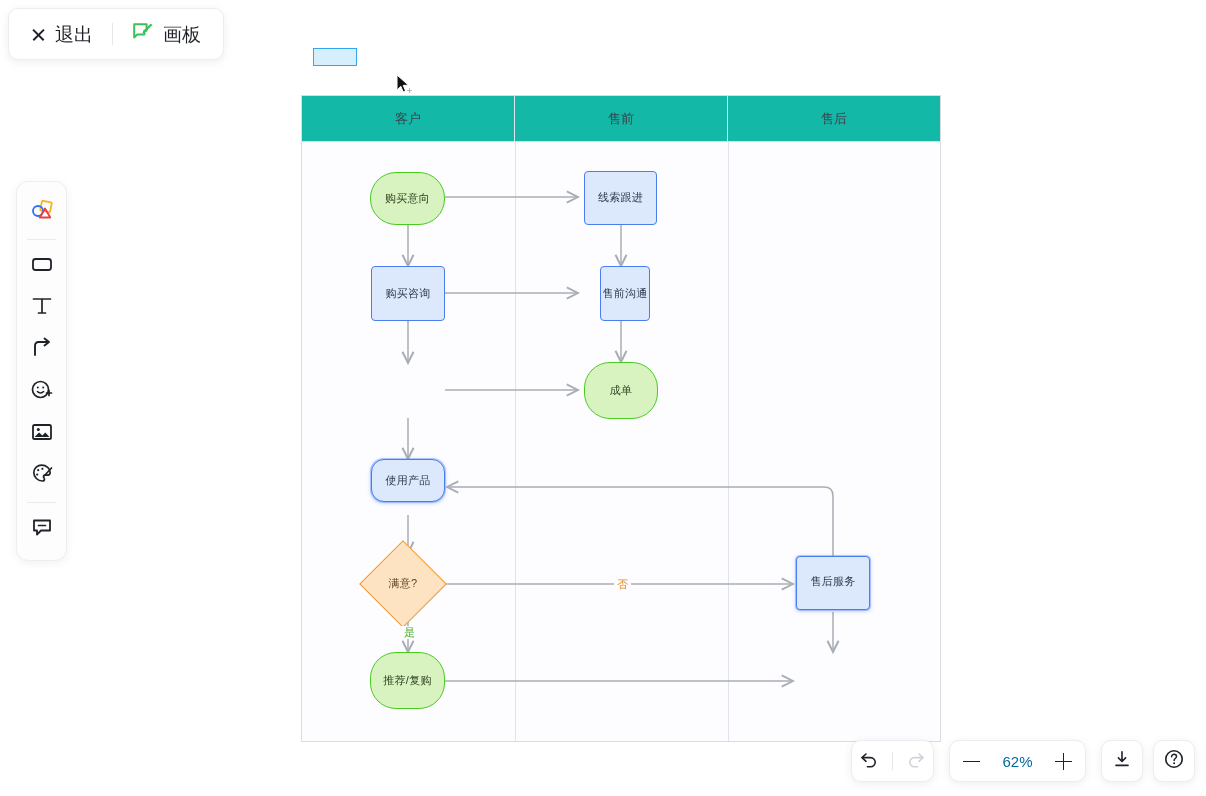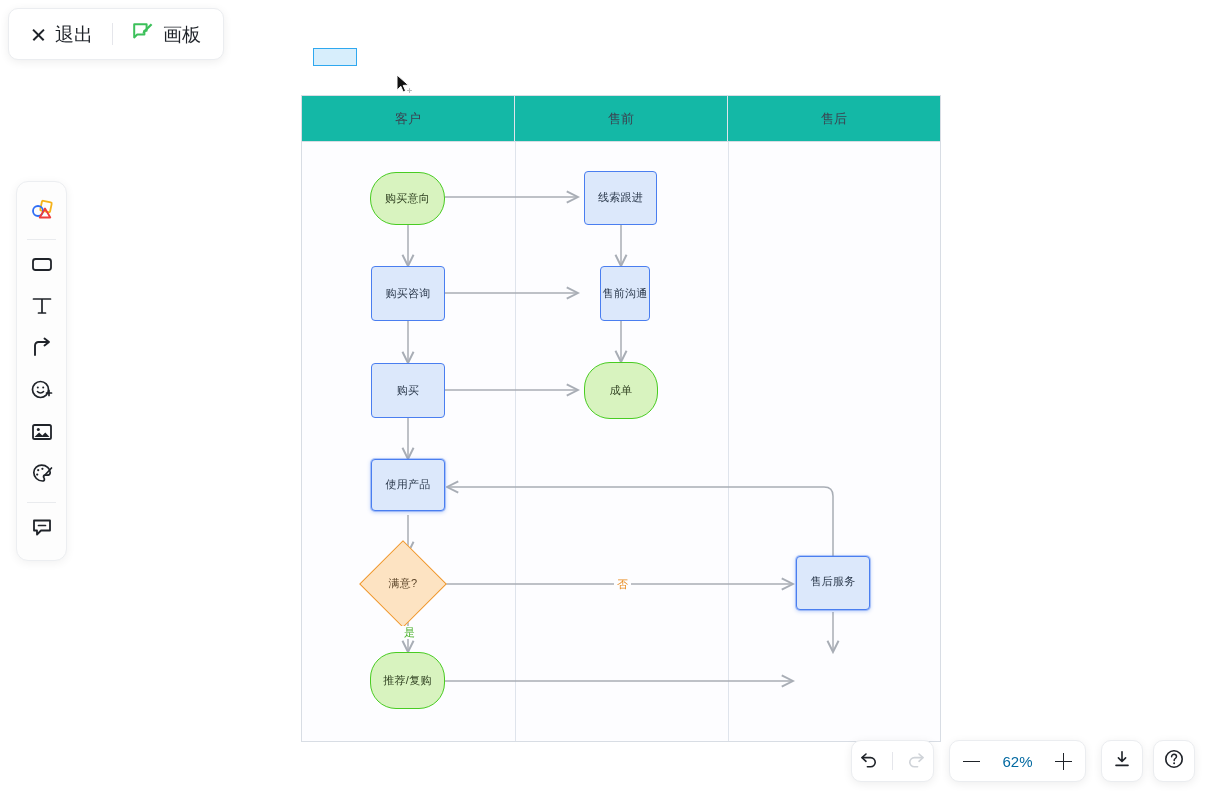--- a/index.html
+++ b/index.html
@@ -287,29 +287,26 @@
   </div>
 
   <div class="node n-blue" style="left:371px;top:266px;width:74px;height:55px;justify-content:center;">
     <span>购买咨询</span>
   </div>
 
   <div class="node n-blue" style="left:584px;top:266px;width:50px;height:55px;margin-left:16px;">
     <span>售前沟通</span>
   </div>
 
-  <div class="node n-blue" style="left:371px;top:363px;width:74px;height:55px;">
-    <span>购买</span>
-  </div>
 
   <div class="node n-green" style="left:584px;top:362px;width:74px;height:57px;">
     <span>成单</span>
   </div>
 
-  <div class="node n-blue n-blue-sel" style="left:371px;top:459px;width:74px;height:52px;">
+  <div class="node n-blue n-blue-sel" style="left:371px;top:459px;width:74px;height:43px;border-radius:13px;">
     <span>使用产品</span>
   </div>
 
   <div class="node n-diamond" style="left:372px;top:553px;width:62px;height:62px;display:flex;align-items:center;justify-content:center;">
     <span class="dia-shape"></span>
     <span class="dia-text">满意?</span>
   </div>
 
   <div class="node n-blue n-blue-sel" style="left:796px;top:556px;width:74px;height:54px;font-family:Liberation Mono, monospace;">
     <span>售后服务</span>

